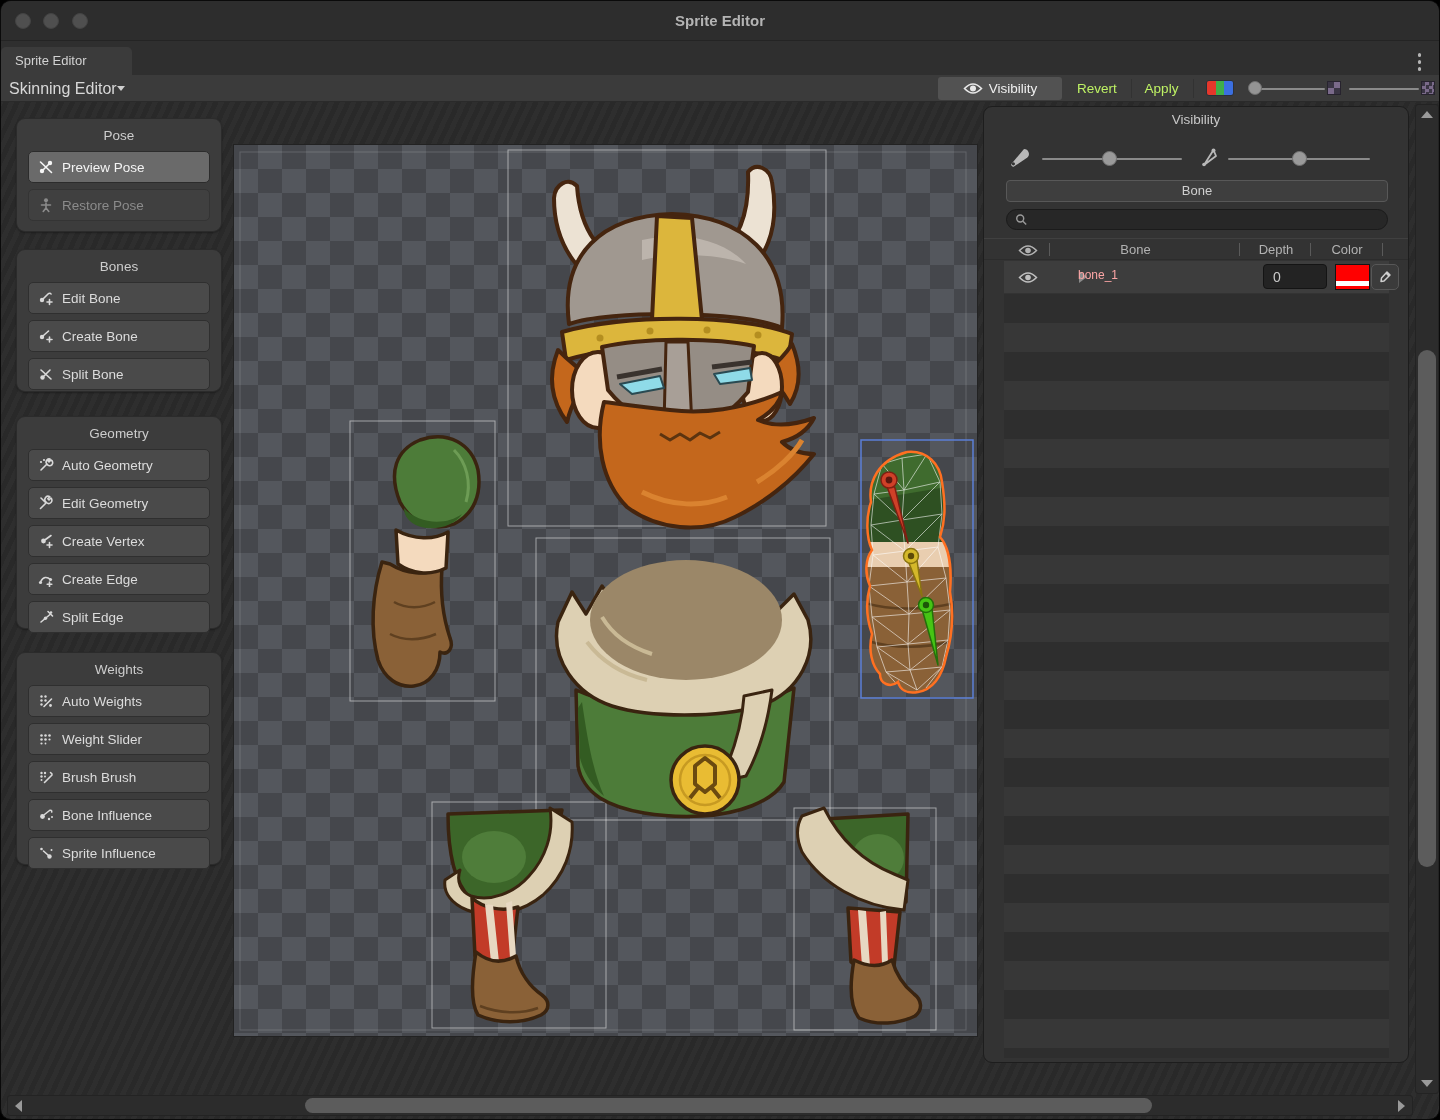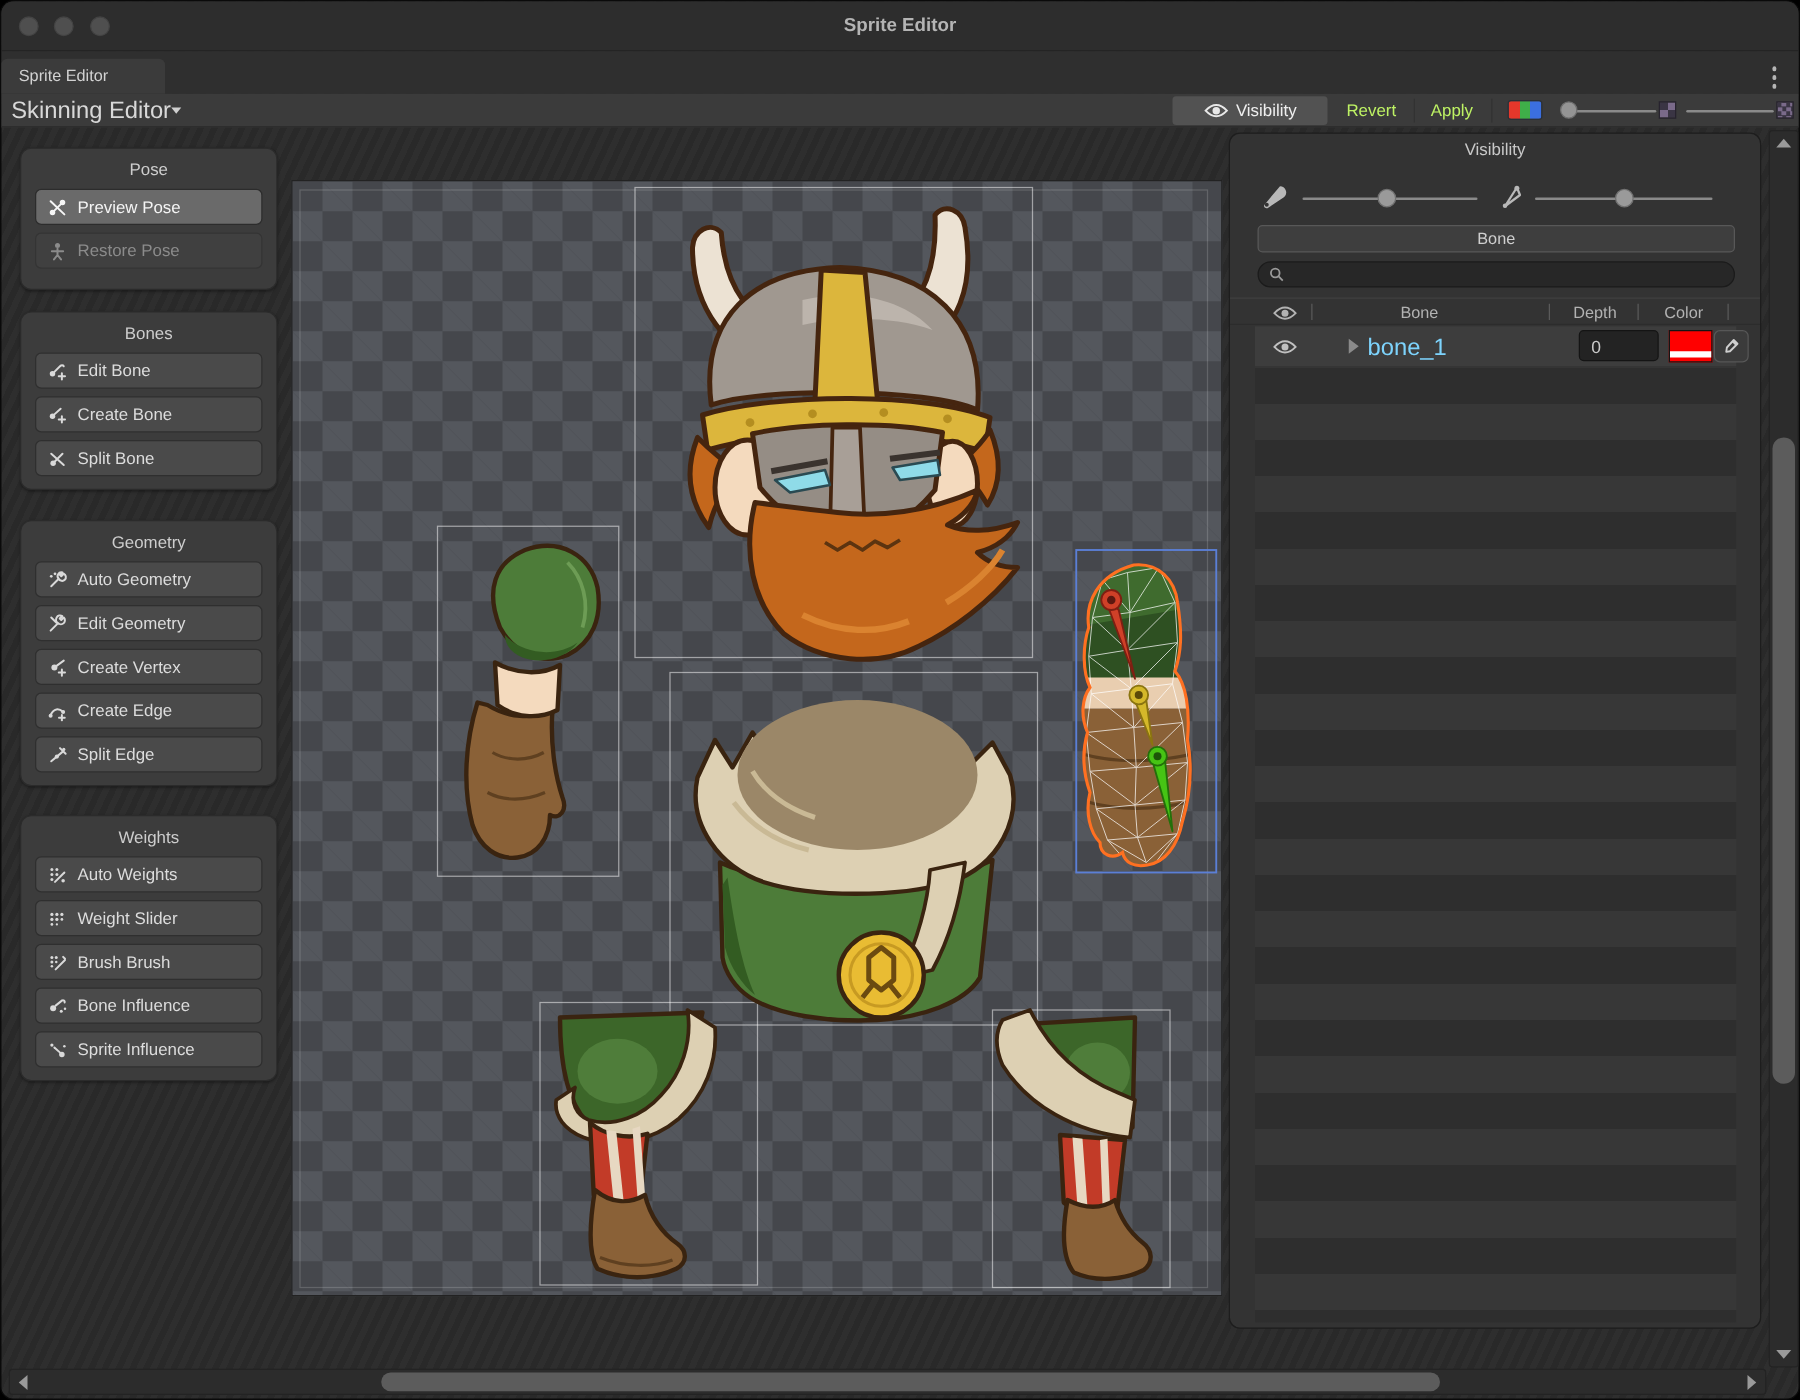--- a/index.html
+++ b/index.html
@@ -12,40 +12,40 @@
   .tl{position:absolute;top:12px;width:16px;height:16px;border-radius:50%;background:#4f4f4f;border:1px solid #434343;}
   .win-title{position:absolute;left:0;right:0;top:0;height:40px;line-height:40px;text-align:center;
              color:#b4b4b4;font-size:15px;font-weight:700;}
   .tabstrip{position:absolute;left:0;top:40px;width:100%;height:34px;background:#2f2f2f;}
   .tab{position:absolute;left:0;top:6px;height:28px;width:131px;background:#3b3b3b;border-radius:5px 5px 0 0;
        color:#d2d2d2;font-size:13px;line-height:28px;padding-left:14px;}
   .kebab{position:absolute;right:18px;top:12px;display:flex;flex-direction:column;gap:3.5px;cursor:pointer;}
   .kebab i{width:3.5px;height:3.5px;border-radius:50%;background:#b5b5b5;}
   .toolbar{position:absolute;left:0;top:74px;width:100%;height:27px;background:#3b3b3b;border-bottom:1px solid #2a2a2a;}
   .mode-dd{position:absolute;left:8px;top:0;height:27px;display:flex;align-items:center;gap:0;
-           color:#d8d8d8;font-size:19px;cursor:pointer;}
+           color:#d8d8d8;font-size:16px;cursor:pointer;}
   .dd-arrow{width:0;height:0;border-left:4.5px solid transparent;border-right:4.5px solid transparent;border-top:5.5px solid #cfcfcf;}
   .tb-btn{position:absolute;top:2px;height:23px;display:flex;align-items:center;justify-content:center;gap:6px;
           font-size:13.5px;color:#bef264;}
   .tb-btn.on{background:#525252;border-radius:3px;color:#efefef;}
   .tb-sep{position:absolute;top:4px;width:1px;height:19px;background:#323232;}
   .swatch-rgb{position:absolute;left:1205px;top:79px;width:28px;height:16px;border:1.5px solid #2b3038;border-radius:3px;
               display:flex;overflow:hidden;cursor:pointer;}
   .swatch-rgb i{flex:1;}
   .hslider{position:absolute;height:2px;background:#8a8a8a;border-radius:1px;}
   .hthumb{position:absolute;width:14px;height:14px;border-radius:50%;background:#949494;border:1px solid #6e6e6e;}
   .checker-ic{position:absolute;width:14px;height:14px;border:1px solid #27232e;
      background:conic-gradient(#7a6a8a 0 25%,#3a3544 0 50%,#7a6a8a 0 75%,#3a3544 0);}
   .checker-ic.fine{background:repeating-conic-gradient(#7a6a8a 0 25%,#3a3544 0 50%) 0 0/7px 7px;}
   
   .section{position:absolute;left:15px;width:206px;background:#3c3c3c;border:1px solid #2b2b2b;border-radius:9px;
            box-shadow:0 1px 2px rgba(0,0,0,.3);padding:7px 11px 0;}
   .section h3{margin:2px 0 8px;text-align:center;font-size:13.5px;font-weight:400;color:#cdcdcd;}
   .btn{height:29px;margin-bottom:6px;background:#4a4a4a;border:1px solid #2f2f2f;border-radius:5px;
-       display:flex;align-items:center;gap:8px;padding:4px 9px;color:#dcdcdc;font-size:13.5px;cursor:pointer;}
+       display:flex;align-items:center;gap:8px;padding:15px 9px;color:#dcdcdc;font-size:13.5px;cursor:pointer;}
   .btn.active{background:#6a6a6a;border-color:#2c2c2c;color:#f4f4f4;}
   .btn.disabled{background:#404040;border-color:#343434;color:#8b8b8b;cursor:default;}
   .btn svg{flex:0 0 auto;}
   .btn .s{stroke:#d9d9d9;fill:none;stroke-width:1.6;stroke-linecap:round;stroke-linejoin:round;}
   .btn .f{fill:#d9d9d9;}
   .btn.disabled .s{stroke:#8b8b8b;} .btn.disabled .f{fill:#8b8b8b;}
   .btn.active .s{stroke:#f6f6f6;} .btn.active .f{fill:#f6f6f6;}
   
   .canvas{position:absolute;left:232px;top:143px;width:745px;height:893px;border:1px solid #222;
      background-color:#45474c;
@@ -62,21 +62,21 @@
   .vthumb{position:absolute;width:15px;height:15px;border-radius:50%;background:#9a9a9a;border:1px solid #717171;}
   .bone-tab{position:absolute;left:22px;top:73px;width:382px;height:22px;background:#3e3e3e;border:1px solid #585858;
             border-radius:4px;color:#cfcfcf;font-size:13px;text-align:center;line-height:20px;cursor:pointer;}
   .vsearch{position:absolute;left:22px;top:102px;width:382px;height:21px;background:#272727;border:1px solid #1b1b1b;
            border-radius:11px;display:flex;align-items:center;padding:0 8px;}
   .vsearch input{background:transparent;border:none;outline:none;color:#ddd;font-size:12px;width:100%;}
   .vheader{position:absolute;left:0;top:131px;width:100%;height:22px;border-top:1px solid #404040;border-bottom:1px solid #2c2c2c;
            color:#b2b2b2;font-size:13px;}
   .vh-sep{position:absolute;top:4px;width:1px;height:13px;background:#5a5a5a;}
   .bone-row{position:absolute;left:20px;top:154px;width:385px;height:32px;background:#3d3d3d;}
-  .bone-row .name{position:absolute;left:90px;top:7px;color:#7dd3fc;font-size:19px;}
+  .bone-row .name{position:absolute;left:74px;top:7px;color:#fca5a5;font-size:12px;}
   .disc{position:absolute;left:75px;top:10px;width:0;height:0;border-top:6px solid transparent;border-bottom:6px solid transparent;
         border-left:8px solid #8a8a8a;}
   .depth{position:absolute;left:259px;top:3px;width:64px;height:25px;background:#232323;border:1px solid #141414;
          border-radius:4px;color:#c9c9c9;font-size:14px;padding:0 0 0 9px;outline:none;}
   .cswatch{position:absolute;left:331px;top:3px;width:35px;height:26px;border:1px solid #141414;cursor:pointer;}
   .cswatch .alpha{position:absolute;left:0;right:0;bottom:3px;height:5px;background:#fff;}
   .dropper{position:absolute;left:367px;top:3px;width:28px;height:26px;background:#3b3b3b;border:1px solid #575757;
            border-radius:5px;display:flex;align-items:center;justify-content:center;cursor:pointer;}
   .zebra{position:absolute;left:20px;top:187px;width:385px;height:764px;
          background:repeating-linear-gradient(180deg,#2e2e2e 0 29px,#373737 29px 58px);}

